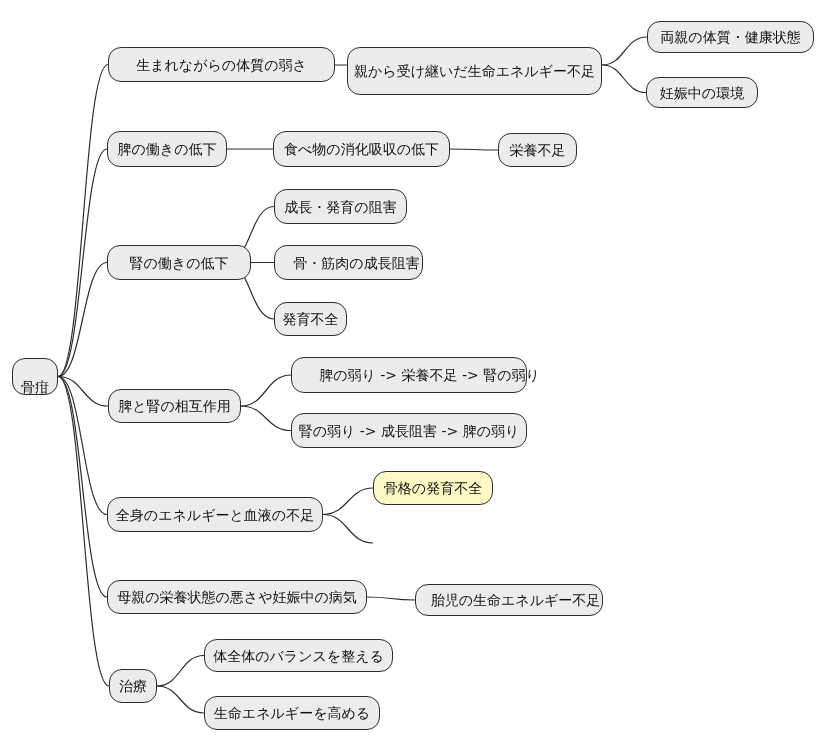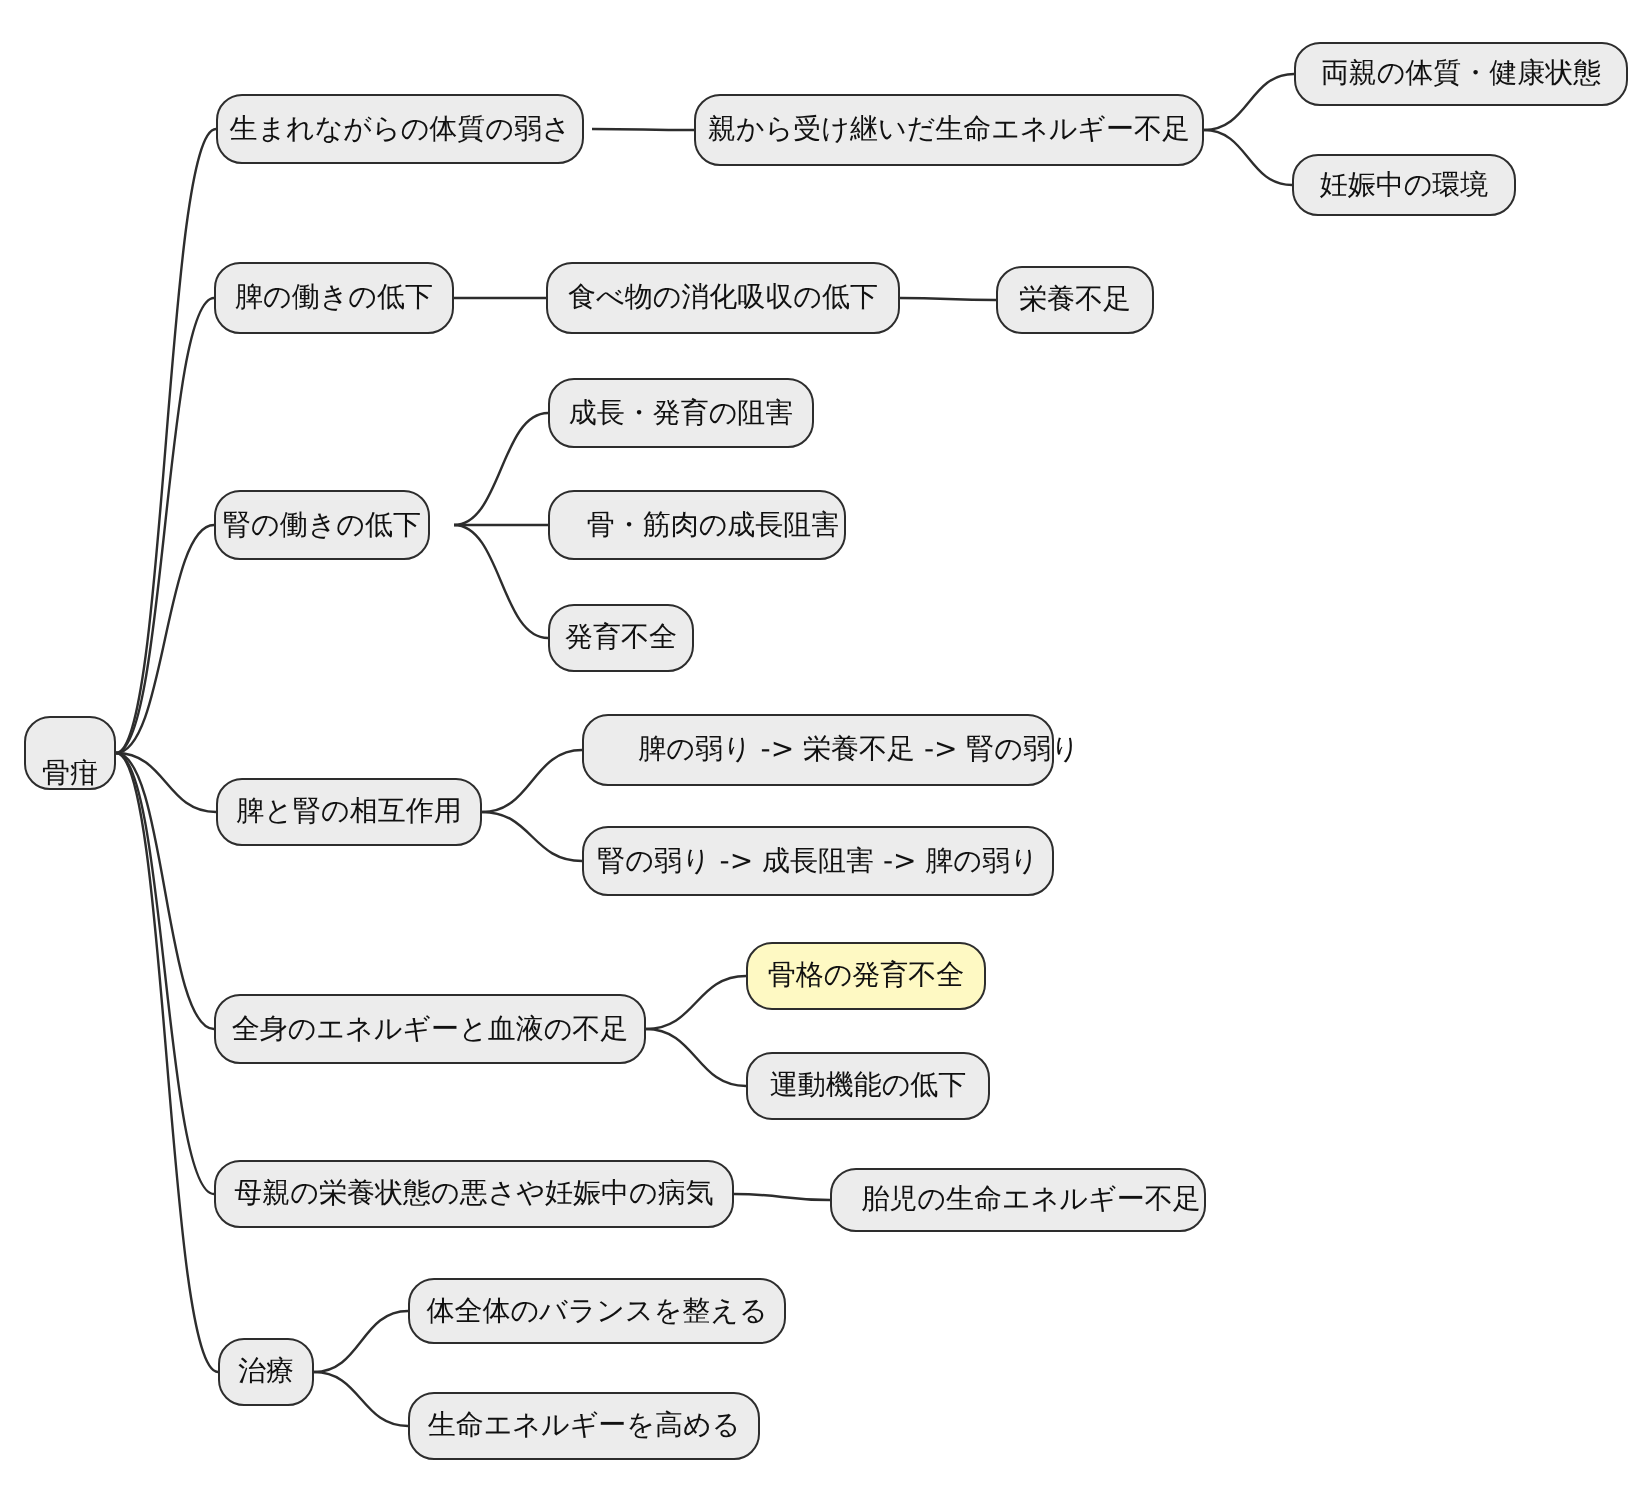--- a/index.html
+++ b/index.html
@@ -68,42 +68,42 @@
       <path d="M58,376.5 C82.5,376.5 82.5,597 107,597" stroke="#2d2d2d"></path>
       <path d="M367,597 C391,597 391,600 415,600" stroke="#2d2d2d"></path>
       <path d="M58,376.5 C83.5,376.5 83.5,686 109,686" stroke="#2d2d2d"></path>
       <path d="M157,686 C180.5,686 180.5,655.5 204,655.5" stroke="#2d2d2d"></path>
       <path d="M157,686 C180.5,686 180.5,713 204,713" stroke="#2d2d2d"></path>
     </svg>
 
 <div class="node" style="left: 12px; top: 358px; width: 46px; height: 37px; background: rgb(236, 236, 236); border-color: rgb(45, 45, 45); color: rgb(17, 17, 17); align-items: flex-end;">
       <span>骨疳</span>
     </div>
-    <div class="node" style="left: 108px; top: 47px; width: 184px; height: 35px; background: rgb(236, 236, 236); border-color: rgb(45, 45, 45); color: rgb(17, 17, 17);">
+    <div class="node" style="left: 108px; top: 47px; width: 227px; height: 35px; background: rgb(236, 236, 236); border-color: rgb(45, 45, 45); color: rgb(17, 17, 17);">
       <span>生まれながらの体質の弱さ</span>
     </div>
-    <div class="node" style="left: 347px; top: 47px; width: 255px; height: 36px; background: rgb(236, 236, 236); border-color: rgb(45, 45, 45); color: rgb(17, 17, 17); justify-content: center;">
+    <div class="node" style="left: 347px; top: 47px; width: 255px; height: 48px; background: rgb(236, 236, 236); border-color: rgb(45, 45, 45); color: rgb(17, 17, 17); justify-content: center;">
       <span>親から受け継いだ生命エネルギー不足</span>
     </div>
     <div class="node" style="left: 647px; top: 21px; width: 167px; height: 32px; background: rgb(236, 236, 236); border-color: rgb(45, 45, 45); color: rgb(17, 17, 17);">
       <span>両親の体質・健康状態</span>
     </div>
     <div class="node" style="left: 646px; top: 77px; width: 112px; height: 31px; background: rgb(236, 236, 236); border-color: rgb(45, 45, 45); color: rgb(17, 17, 17);">
       <span>妊娠中の環境</span>
     </div>
     <div class="node" style="left: 107px; top: 131px; width: 120px; height: 36px; background: rgb(236, 236, 236); border-color: rgb(45, 45, 45); color: rgb(17, 17, 17);">
       <span>脾の働きの低下</span>
     </div>
     <div class="node" style="left: 273px; top: 131px; width: 177px; height: 36px; background: rgb(236, 236, 236); border-color: rgb(45, 45, 45); color: rgb(17, 17, 17);">
       <span>食べ物の消化吸収の低下</span>
     </div>
     <div class="node" style="left: 498px; top: 133px; width: 79px; height: 34px; background: rgb(236, 236, 236); border-color: rgb(45, 45, 45); color: rgb(17, 17, 17);">
       <span>栄養不足</span>
     </div>
-    <div class="node" style="left: 107px; top: 245px; width: 108px; height: 35px; background: rgb(236, 236, 236); border-color: rgb(45, 45, 45); color: rgb(17, 17, 17);">
+    <div class="node" style="left: 107px; top: 245px; width: 144px; height: 35px; background: rgb(236, 236, 236); border-color: rgb(45, 45, 45); color: rgb(17, 17, 17);">
       <span>腎の働きの低下</span>
     </div>
     <div class="node" style="left: 274px; top: 189px; width: 133px; height: 35px; background: rgb(236, 236, 236); border-color: rgb(45, 45, 45); color: rgb(17, 17, 17);">
       <span>成長・発育の阻害</span>
     </div>
     <div class="node" style="left: 274px; top: 245px; width: 149px; height: 35px; background: rgb(236, 236, 236); border-color: rgb(45, 45, 45); color: rgb(17, 17, 17); padding-left: 16px;">
       <span>骨・筋肉の成長阻害</span>
     </div>
     <div class="node" style="left: 274px; top: 302px; width: 73px; height: 34px; background: rgb(236, 236, 236); border-color: rgb(45, 45, 45); color: rgb(17, 17, 17);">
       <span>発育不全</span>
@@ -116,23 +116,20 @@
     </div>
     <div class="node" style="left: 291px; top: 413px; width: 236px; height: 35px; background: rgb(236, 236, 236); border-color: rgb(45, 45, 45); color: rgb(17, 17, 17);">
       <span>腎の弱り -&gt; 成長阻害 -&gt; 脾の弱り</span>
     </div>
     <div class="node" style="left: 107px; top: 497px; width: 216px; height: 35px; background: rgb(236, 236, 236); border-color: rgb(45, 45, 45); color: rgb(17, 17, 17);">
       <span>全身のエネルギーと血液の不足</span>
     </div>
     <div class="node" style="left: 373px; top: 471px; width: 120px; height: 34px; background: #fef9c3; border-color: rgb(45, 45, 45); color: rgb(17, 17, 17);">
       <span>骨格の発育不全</span>
     </div>
-    <div class="node" style="left: 373px; top: 526px; width: 122px; height: 34px; background: rgb(236, 236, 236); border-color: rgb(45, 45, 45); color: rgb(17, 17, 17);">
-      <span>運動機能の低下</span>
-    </div>
     <div class="node" style="left: 107px; top: 580px; width: 260px; height: 34px; background: rgb(236, 236, 236); border-color: rgb(45, 45, 45); color: rgb(17, 17, 17);">
       <span>母親の栄養状態の悪さや妊娠中の病気</span>
     </div>
     <div class="node" style="left: 415px; top: 584px; width: 188px; height: 32px; background: rgb(236, 236, 236); border-color: rgb(45, 45, 45); color: rgb(17, 17, 17); padding-left: 13px;">
       <span>胎児の生命エネルギー不足</span>
     </div>
     <div class="node" style="left: 109px; top: 669px; width: 48px; height: 34px; background: rgb(236, 236, 236); border-color: rgb(45, 45, 45); color: rgb(17, 17, 17);">
       <span>治療</span>
     </div>
     <div class="node" style="left: 204px; top: 639px; width: 189px; height: 33px; background: rgb(236, 236, 236); border-color: rgb(45, 45, 45); color: rgb(17, 17, 17);">

